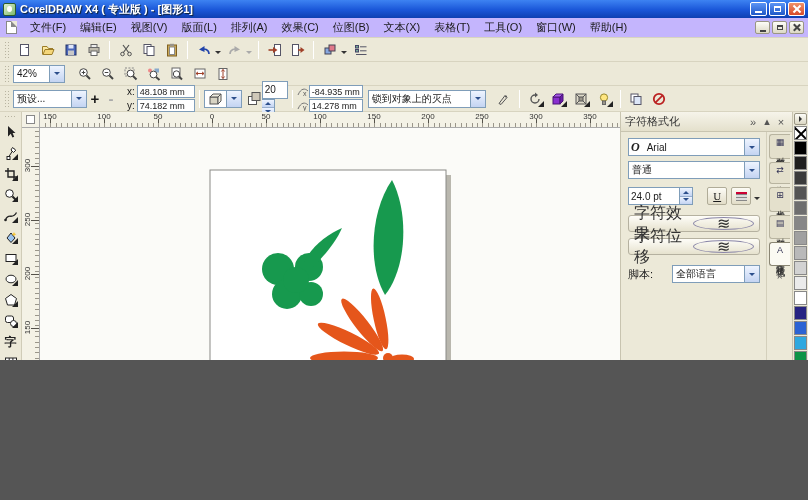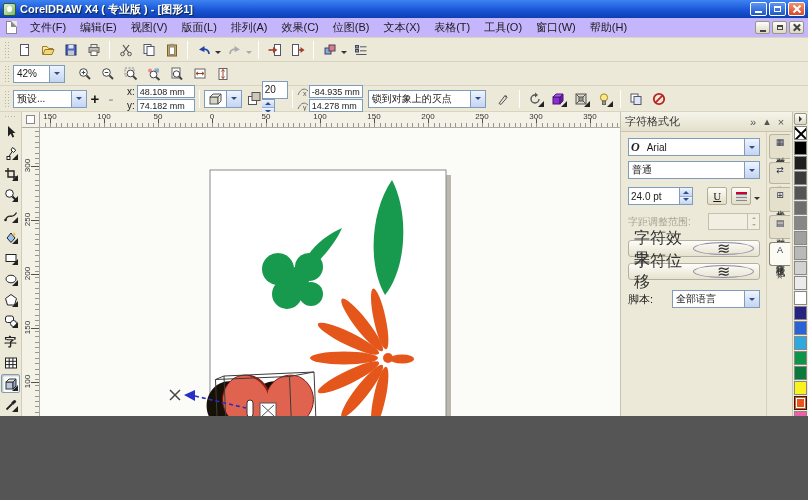--- a/index.html
+++ b/index.html
@@ -1,17 +1,17 @@
 <!DOCTYPE html>
 <html><head>
 <meta charset="utf-8">
 <style>
   html,body{margin:0;padding:0;background:#555;}
   *{box-sizing:border-box;}
-  .app{position:relative;width:808px;height:416px;background:#ece9d8;overflow:hidden;
+  .app{position:relative;width:808px;height:360px;background:#ece9d8;overflow:hidden;
        font-family:"Liberation Sans","DejaVu Sans",sans-serif;font-size:11px;color:#1a1a1a;}
   
   .titlebar{position:absolute;left:0;top:0;width:808px;height:18px;
     background:linear-gradient(180deg,#3d83f2 0%,#1a56d8 55%,#0d3fb2 100%);
     display:flex;align-items:center;padding:0 3px;color:#fff;}
   .app-icon{width:13px;height:13px;border-radius:2px;background:linear-gradient(135deg,#dff0d0,#7cb96a);
     border:1px solid #2c5c2c;margin-right:4px;position:relative;}
   .app-icon::after{content:"";position:absolute;left:3px;top:2px;width:5px;height:6px;border-radius:50%;background:#fff;}
   .title-text{font-weight:bold;font-size:11px;text-shadow:1px 1px 1px #123;flex:1;white-space:nowrap;overflow:hidden;}
   .winbtn{width:17px;height:14px;margin-left:2px;border:1px solid #fff;border-radius:2px;
@@ -731,33 +731,20 @@
             </div>
             <div style="flex:1;"></div>
             <div class="dbtn">
                 <span class="ulab">U</span>
               </div>
             <div class="dbtn">
                 <span class="hl-ic"></span>
               </div>
             <i class="darr" style="margin:8px 0 0 3px;"></i>
           </div>
-          <div class="drow" style="margin-top:8px;">
-            <span class="dim" style="flex:1;font-size:10px;">字距调整范围:</span>
-            <div class="dis-fld">
-              <span class="sp">
-                  <i>
-                    <b></b>
-                  </i>
-                  <i>
-                    <b></b>
-                  </i>
-                </span>
-            </div>
-          </div>
           <div class="secbar" style="margin-top:10px;">
             <span>字符效果</span>
             <span class="chev2">≋</span>
           </div>
           <div class="secbar">
             <span>字符位移</span>
             <span class="chev2">≋</span>
           </div>
           <div class="drow" style="margin-top:10px;">
             <span style="width:44px;">脚本:</span>

